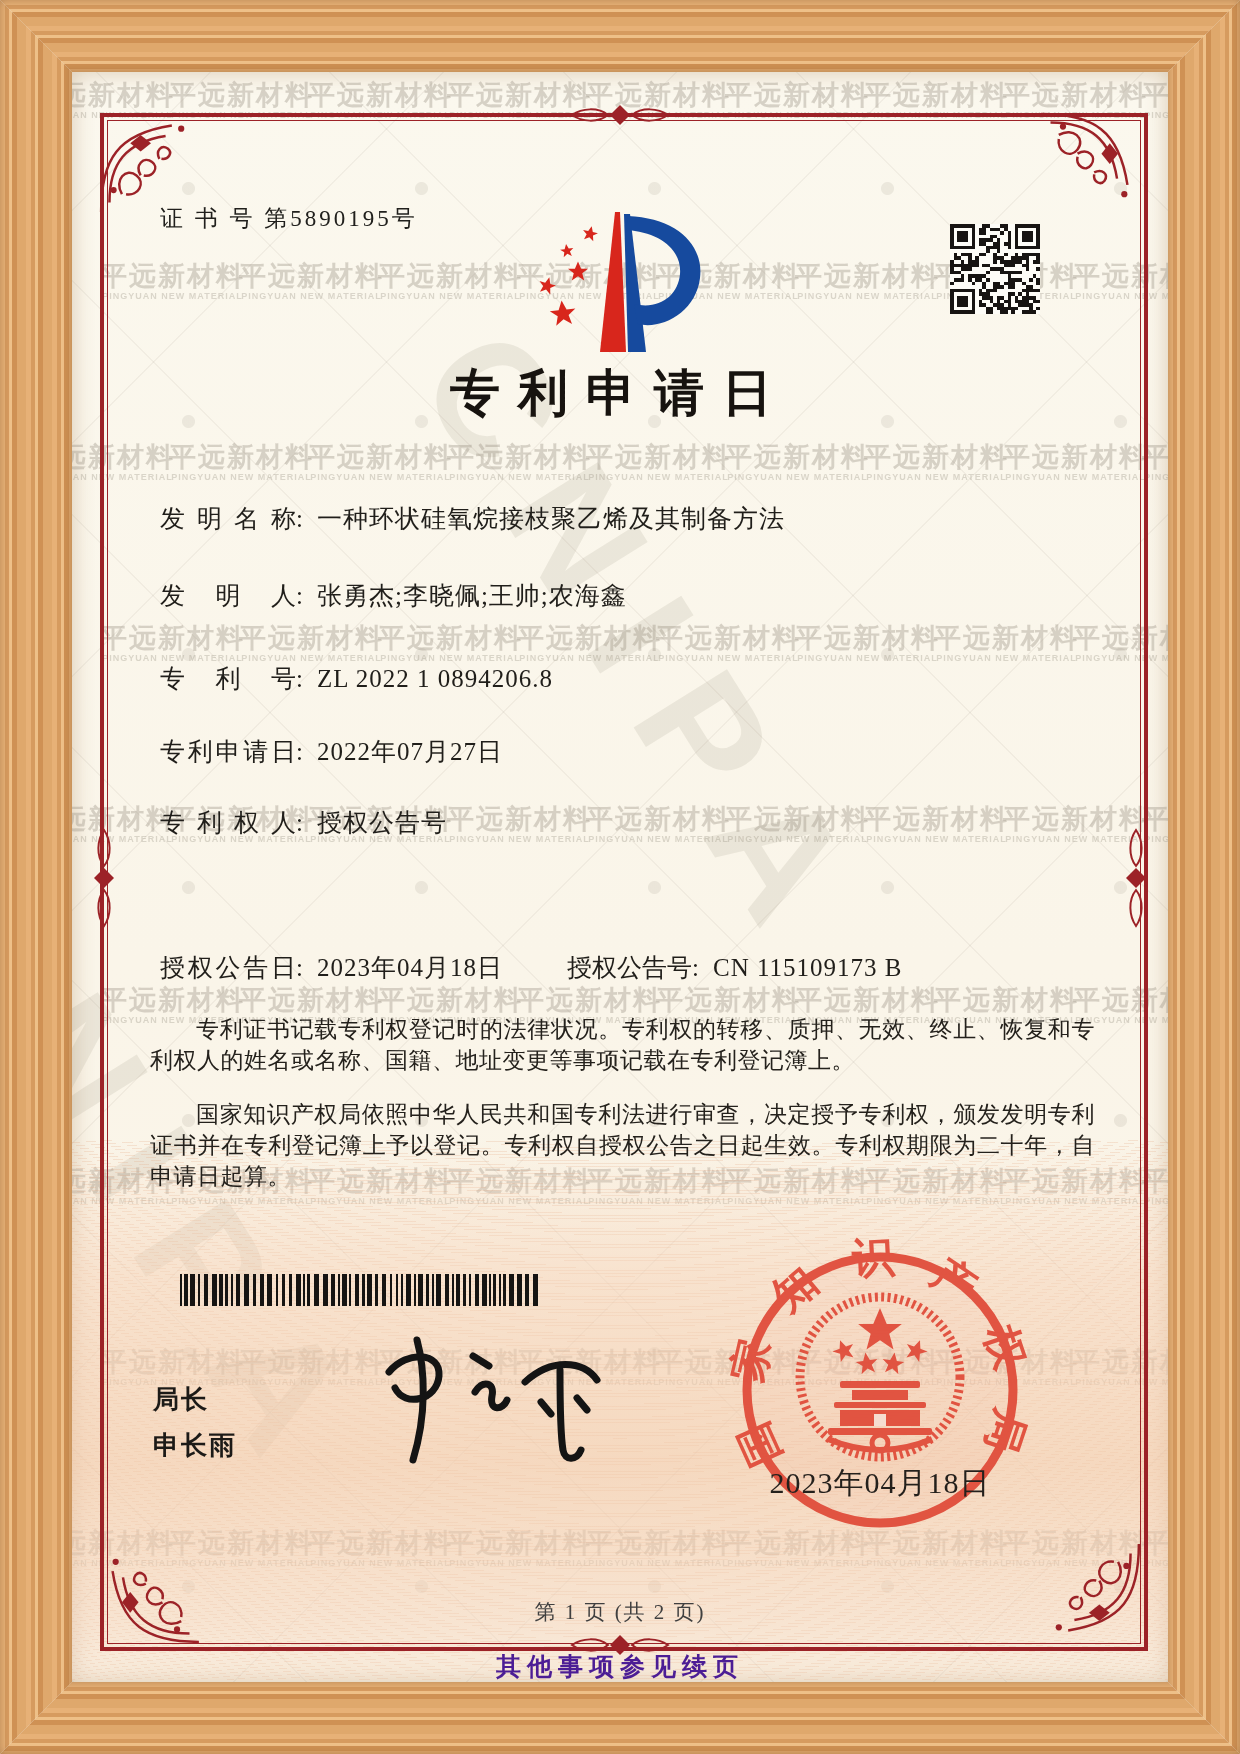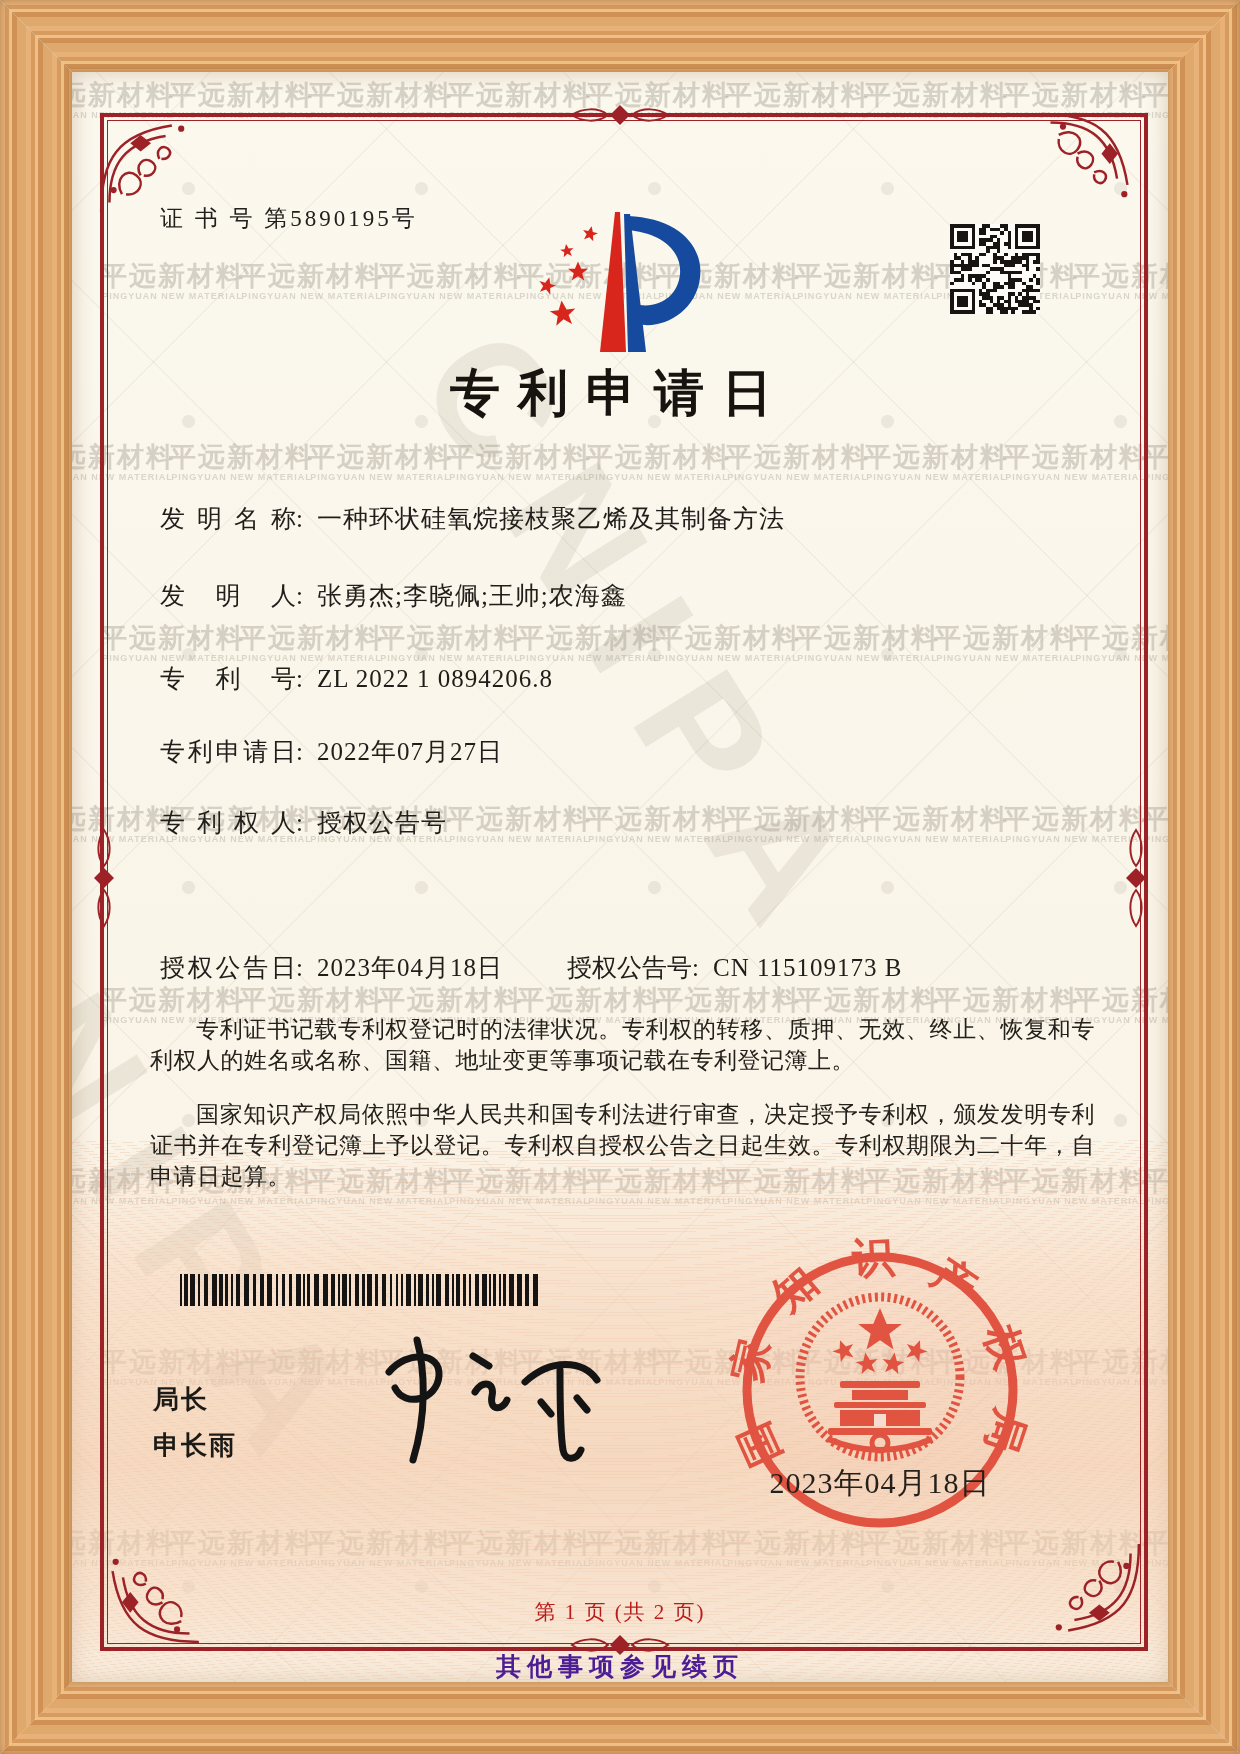--- a/index.html
+++ b/index.html
@@ -50,21 +50,21 @@
   .colon{margin-right:14px;}
   .val{letter-spacing:1px;}
   .g2{position:absolute;left:407px;top:0;}
   .g2 .lbl2{display:inline-block;}
   .paras{position:absolute;left:150px;top:1014px;width:945px;font-size:23px;line-height:31px;
       color:#24211c;letter-spacing:.5px;}
   .paras p{margin:0 0 23px 0;text-indent:2em;text-align:justify;}
   .officer{position:absolute;left:153px;font-family:"Liberation Sans","DejaVu Sans",sans-serif;
       font-size:26px;font-weight:700;color:#1c1a17;letter-spacing:2px;}
   .footer-page{position:absolute;left:100px;top:1598px;width:1040px;text-align:center;
-      font-size:21px;color:#b91c1c;letter-spacing:2px;}
+      font-size:21px;color:#404040;letter-spacing:2px;}
   .cont-note{position:absolute;left:0;top:1650px;width:1240px;text-align:center;
       font-size:25px;font-weight:700;letter-spacing:6px;color:#4c1d95;}
   .seal-svg{position:absolute;left:725px;top:1235px;z-index:8;opacity:.93;}
   .sig-svg{position:absolute;left:355px;top:1322px;z-index:8;}
   .qr{position:absolute;left:950px;top:224px;}
   .bar{position:absolute;left:180px;top:1274px;}
   .logo{position:absolute;left:520px;top:206px;}
 </style>
 </head>
 <body>

